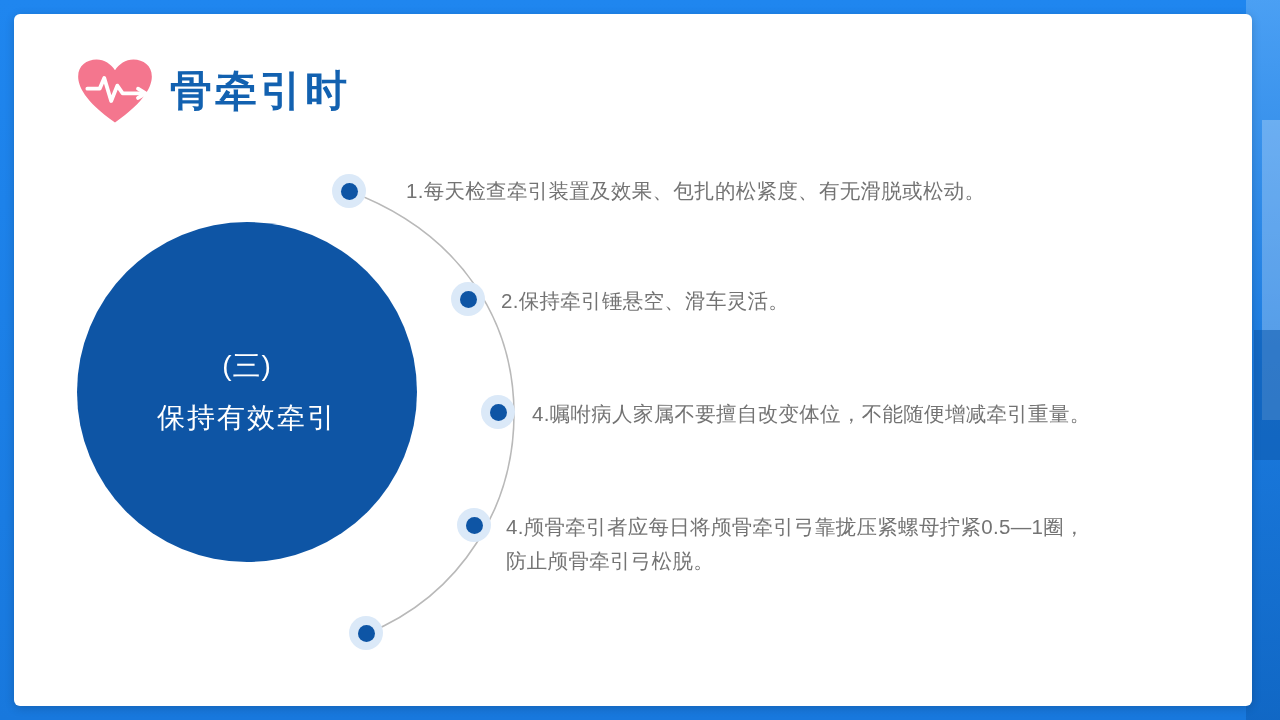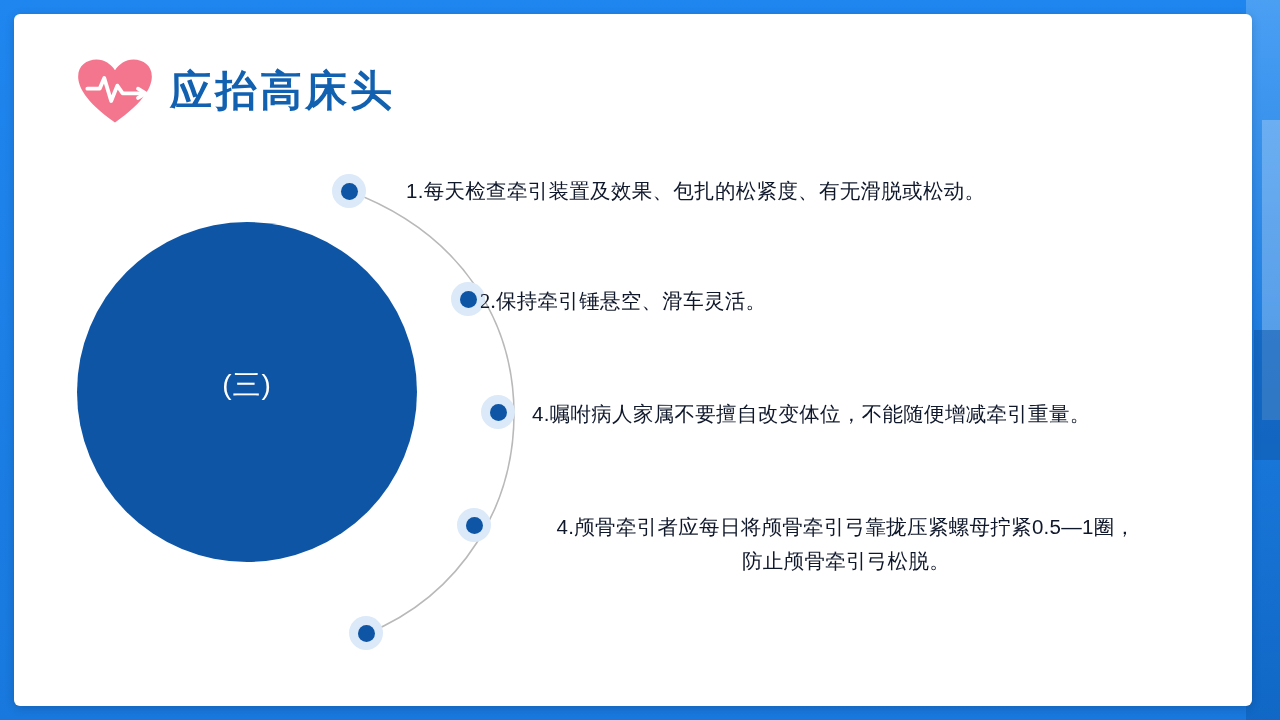--- a/index.html
+++ b/index.html
@@ -145,31 +145,31 @@
 
   .n1 { left: 318px; top: 160px; }
   .n2 { left: 437px; top: 268px; }
   .n3 { left: 467px; top: 381px; }
   .n4 { left: 443px; top: 494px; }
   .n5 { left: 335px; top: 602px; }
 
   
   .item-text {
     position: absolute;
-    color: #0f172a;
+    color: #737373;
     font-size: 20.5px;
     line-height: 34px;
     font-family: "Liberation Sans", sans-serif;
     letter-spacing: 0.3px;
     white-space: pre-line;
   }
   .t1 { left: 392px; top: 160px; width: 760px; }
-  .t2 { left: 466px; top: 270px; width: 660px; font-family: Liberation Serif, serif; }
+  .t2 { left: 487px; top: 270px; width: 660px; }
   .t3 { left: 518px; top: 383px; width: 680px; }
-  .t4 { left: 492px; top: 496px; width: 680px; text-align: center; }
+  .t4 { left: 492px; top: 496px; width: 680px; }
   .t5 { left: 400px; top: 604px; width: 790px; }
 </style>
 </head>
 <body>
 
 <div class="slide">
 
   <div class="edge-band"></div>
   <div class="edge-band-2"></div>
   <div class="edge-band-3"></div>
@@ -177,29 +177,30 @@
   <div class="card">
 
     <div class="heading">
       <span class="heart-icon">
         <svg viewBox="0 0 100 86" width="78" height="66" xmlns="http://www.w3.org/2000/svg">
           <path d="M50 84 C 10 56, 2 36, 2 24 C 2 10, 13 2, 26 2 C 36 2, 45 8, 50 16 C 55 8, 64 2, 74 2 C 87 2, 98 10, 98 24 C 98 36, 90 56, 50 84 Z" fill="#f4768e"></path>
           <path d="M14 40 L30 40 L36 26 L45 56 L53 36 L60 46 L86 46" fill="none" stroke="#ffffff" stroke-width="5" stroke-linecap="round" stroke-linejoin="round"></path>
           <path d="M80 40 L90 46 L80 52" fill="none" stroke="#ffffff" stroke-width="5" stroke-linecap="round" stroke-linejoin="round"></path>
         </svg>
       </span>
-      <span class="heading-title">应抬高床头</span>
+      <span class="heading-title">骨牵引时</span>
     </div>
 
     <svg class="curve" viewBox="0 0 260 500" xmlns="http://www.w3.org/2000/svg">
       <path d="M35 27 C 150 70, 200 160, 200 250 C 200 340, 150 430, 52 470" fill="none" stroke="#b9b9b9" stroke-width="1.6"></path>
     </svg>
 
     <div class="big-circle">
       <div class="line1">(三)</div>
+      <div class="line2">保持有效牵引</div>
     </div>
 
     <div class="node n1"></div>
     <div class="node n2"></div>
     <div class="node n3"></div>
     <div class="node n4"></div>
     <div class="node n5"></div>
 
     <div class="item-text t1">1.每天检查牵引装置及效果、包扎的松紧度、有无滑脱或松动。</div>
     <div class="item-text t2">2.保持牵引锤悬空、滑车灵活。</div>

